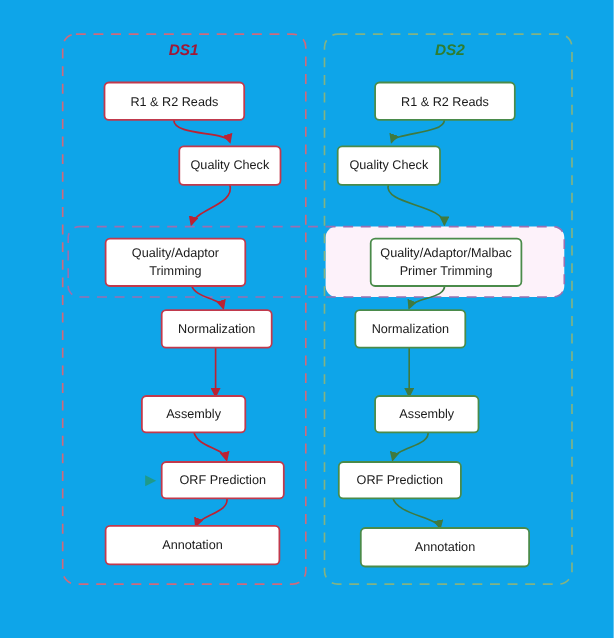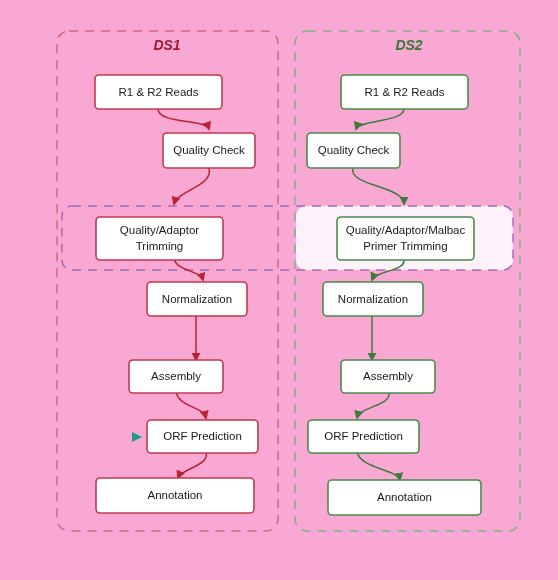--- a/index.html
+++ b/index.html
@@ -7,21 +7,21 @@
     padding: 0;
     background: #ffffff;
   }
   body {
     font-family: "Liberation Sans", sans-serif;
   }
   #canvas {
     position: relative;
     width: 558px;
     height: 580px;
-    background: #f9a8d4;
+    background: #0ea5e9;
     overflow: hidden;
   }
   svg.flow {
     display: block;
     width: 558px;
     height: 580px;
   }
   .node-label {
     font-family: "Liberation Sans", sans-serif;
     font-size: 11.5px;

